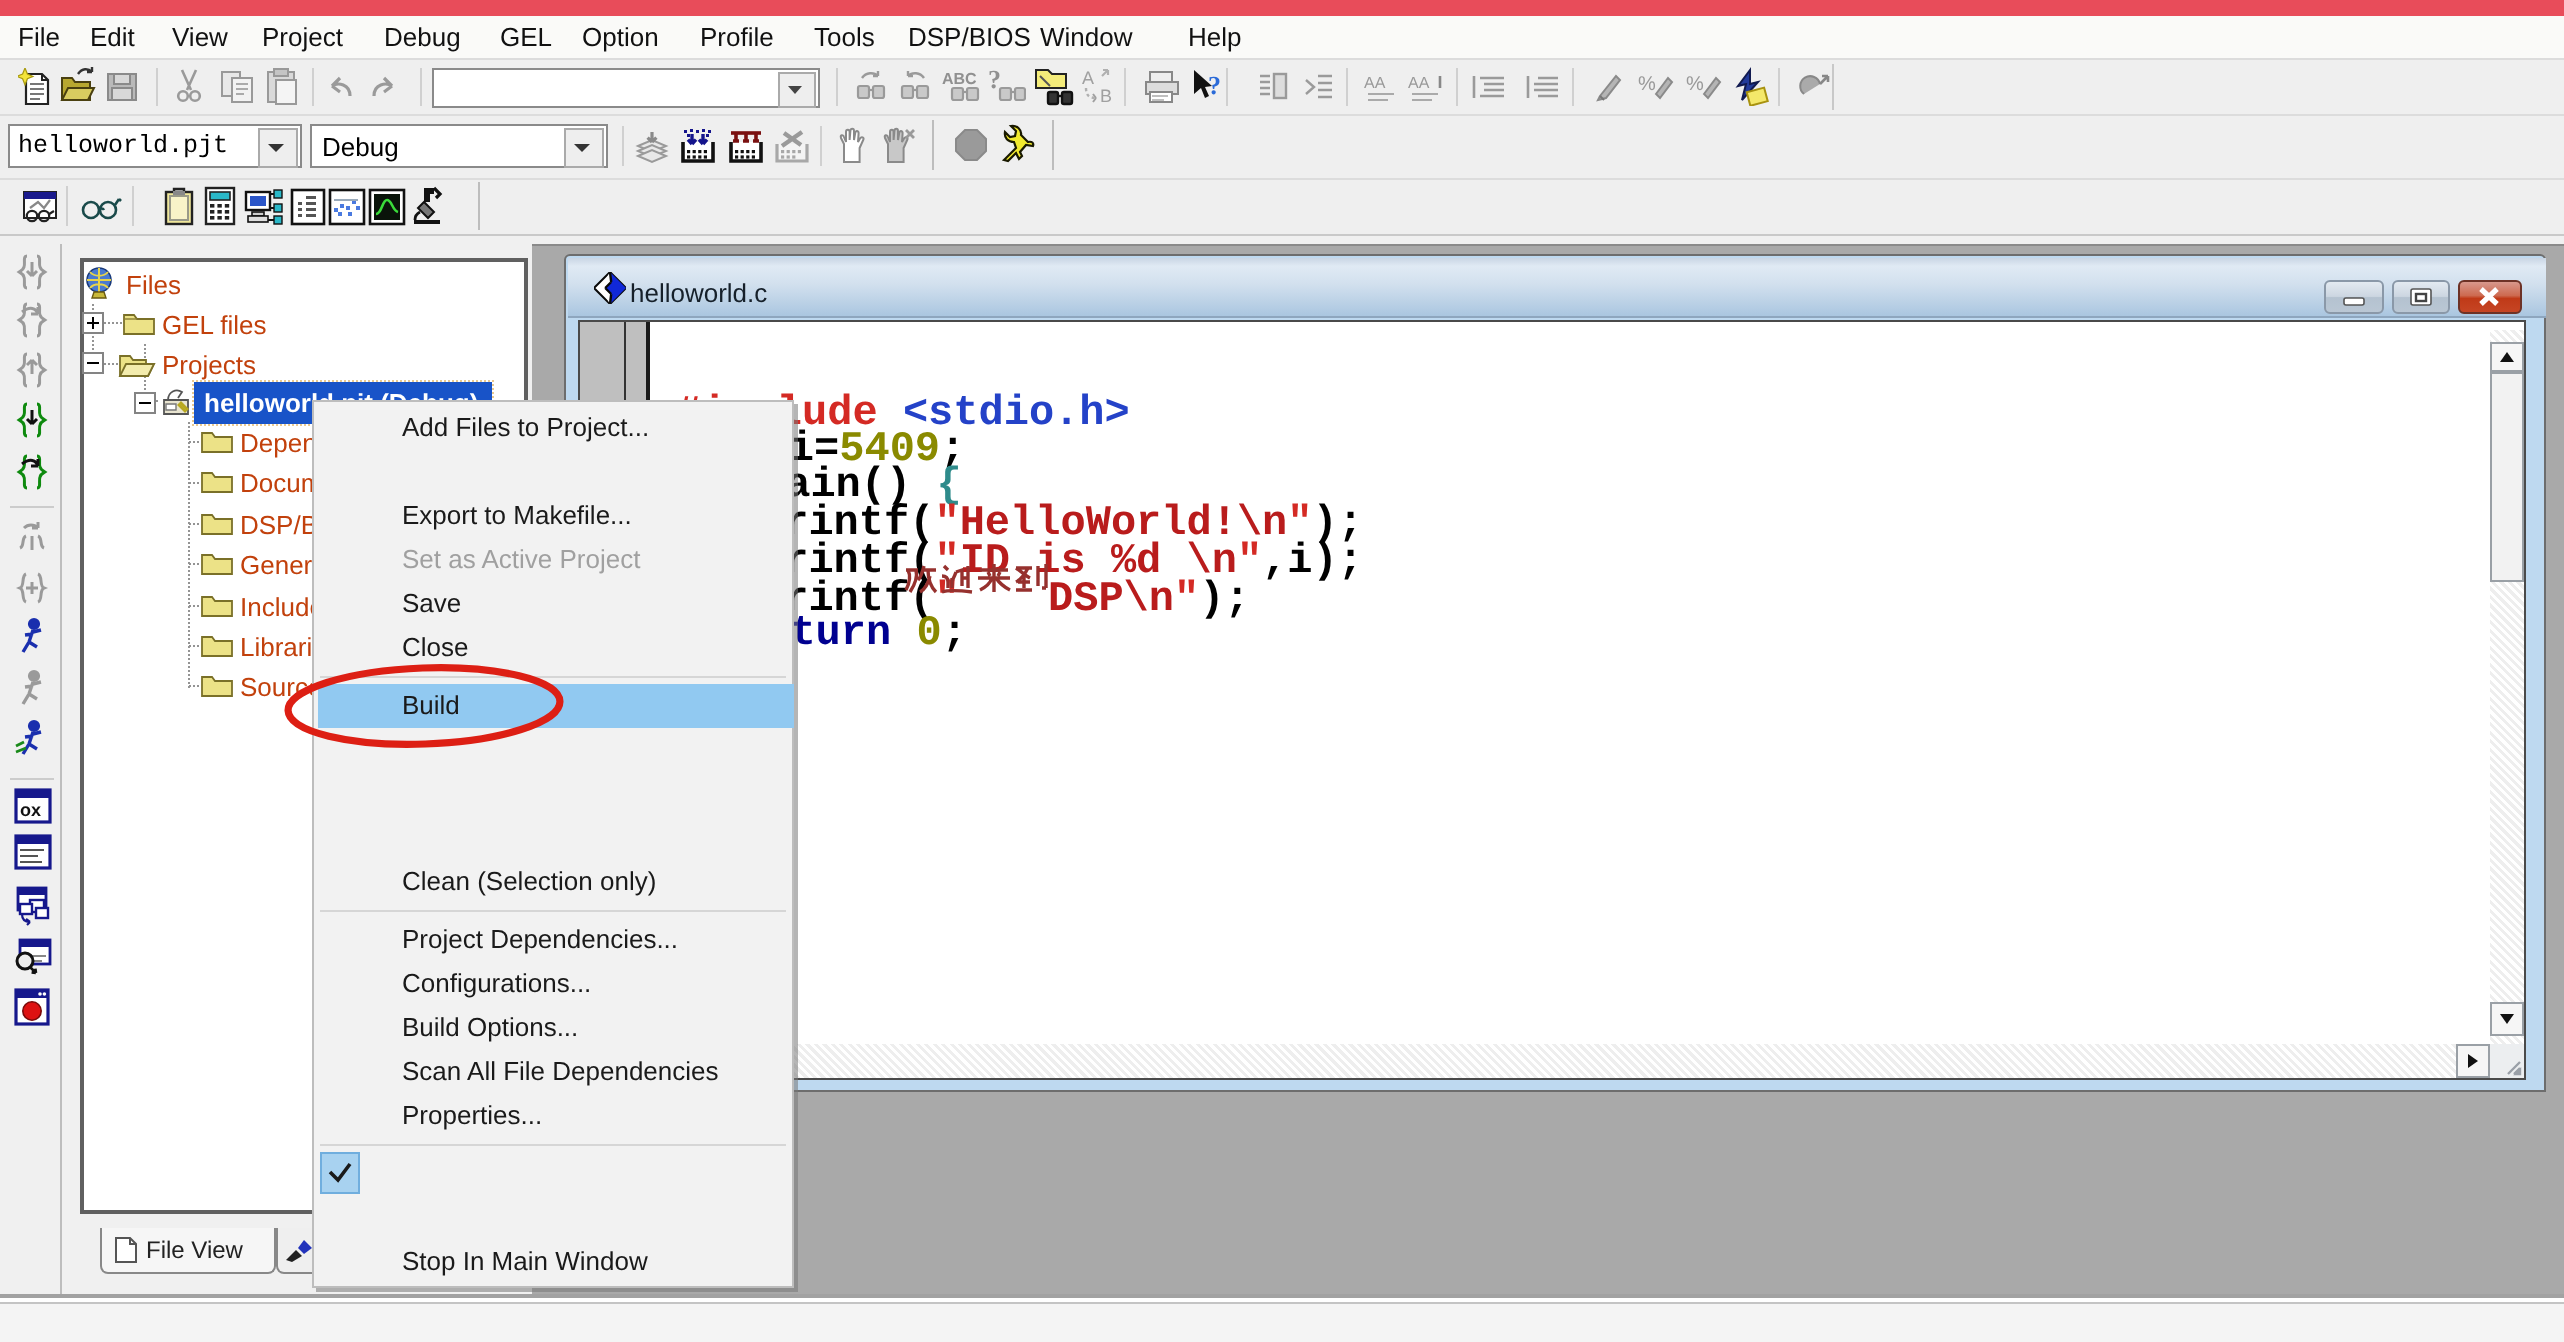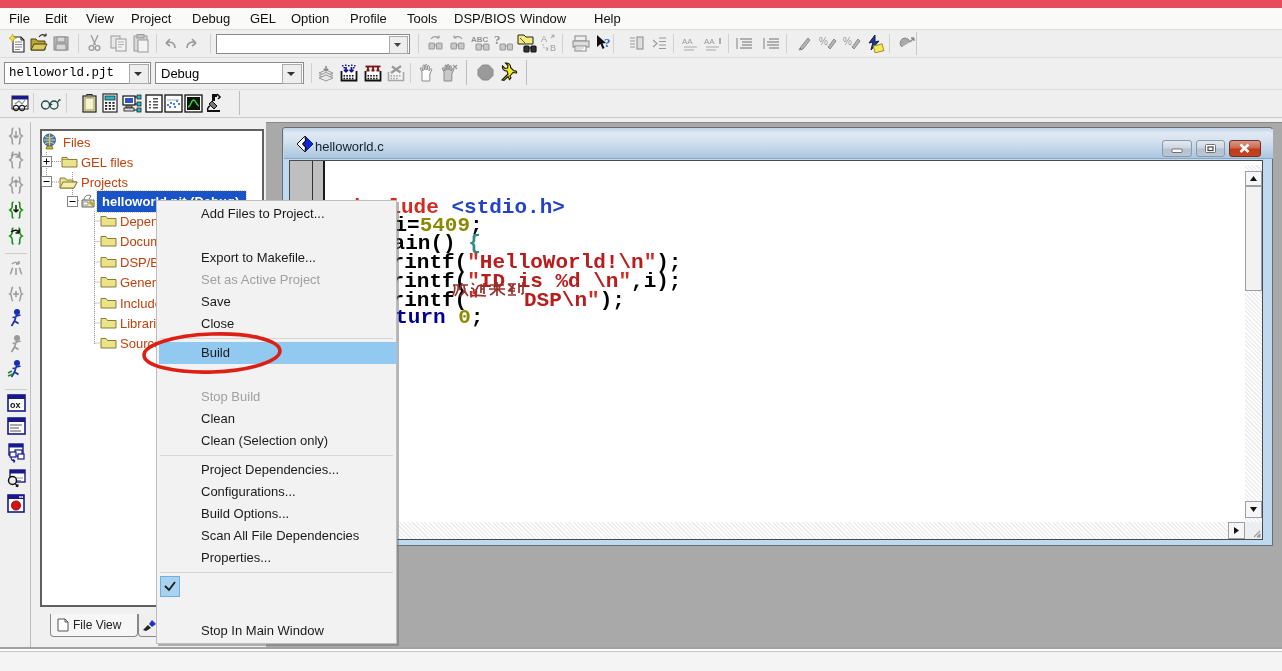--- a/index.html
+++ b/index.html
@@ -715,22 +715,20 @@
 
 <div class="abs" id="ctxmenu">
   <div id="mihl" style="top:141px;left:2px;width:238px"></div>
   <div class="mi" style="top:2px">Add Files to Project...</div>
   <div class="mi" style="top:46px">Export to Makefile...</div>
   <div class="mi dis" style="top:68px">Set as Active Project</div>
   <div class="mi" style="top:90px">Save</div>
   <div class="mi" style="top:112px">Close</div>
   <div class="msep" style="top:137px"></div>
   <div class="mi" style="top:141px">Build</div>
-  <div class="mi dis" style="top:185px">Stop Build</div>
-  <div class="mi" style="top:207px">Clean</div>
   <div class="mi" style="top:229px">Clean (Selection only)</div>
   <div class="msep" style="top:254px"></div>
   <div class="mi" style="top:258px">Project Dependencies...</div>
   <div class="mi" style="top:280px">Configurations...</div>
   <div class="mi" style="top:302px">Build Options...</div>
   <div class="mi" style="top:324px">Scan All File Dependencies</div>
   <div class="mi" style="top:346px">Properties...</div>
   <div class="msep" style="top:371px"></div>
   <div style="position:absolute;left:3px;top:375px;width:20px;height:21px;background:#a8d2f0;border:1px solid #70aede;box-sizing:border-box;">
     <svg width="18" height="19">

